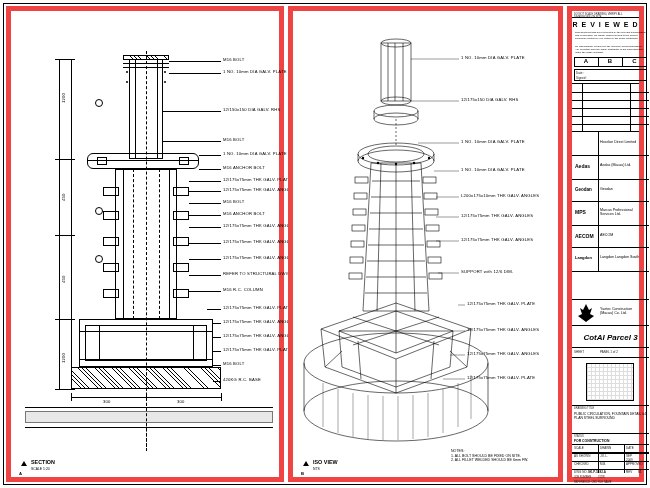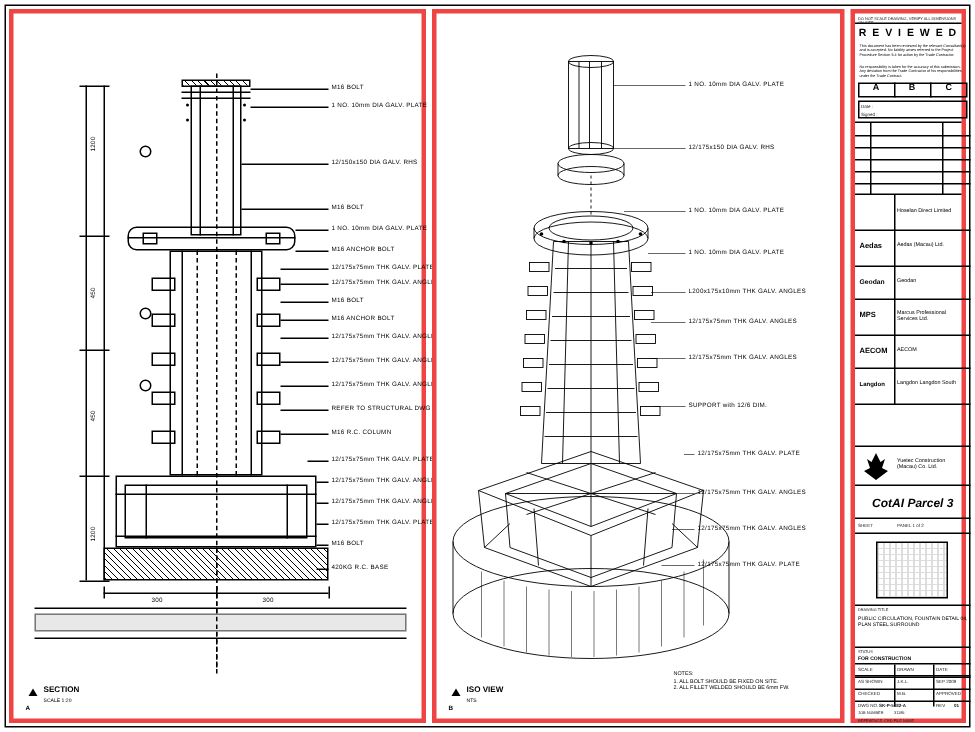--- a/index.html
+++ b/index.html
@@ -1,19 +1,19 @@
 <!DOCTYPE html>
 <html><head>
 <meta charset="utf-8">
 <style>
   html,body{margin:0;padding:0;background:#fff;}
   body{width:650px;height:488px;font-family:"Liberation Sans",sans-serif;color:#000;overflow:hidden;}
   .sheet{position:relative;width:650px;height:488px;background:#ffffff;box-sizing:border-box;}
   .frame{position:absolute;left:3px;top:3px;right:3px;bottom:3px;border:1px solid #000;}
-  .panel{position:absolute;border:3px solid #ef4444;box-sizing:border-box;background:#fff;}
+  .panel{position:absolute;border:5px solid #ef4444;box-sizing:border-box;background:#fff;}
 
   
   #panel-section{left:6px;top:6px;width:278px;height:476px;}
   #panel-iso{left:288px;top:6px;width:275px;height:476px;}
   #panel-title{left:567px;top:6px;width:77px;height:476px;}
 
   .cap{position:absolute;font-size:4.2px;letter-spacing:.2px;white-space:nowrap;}
   .capb{font-weight:bold;}
 
   

